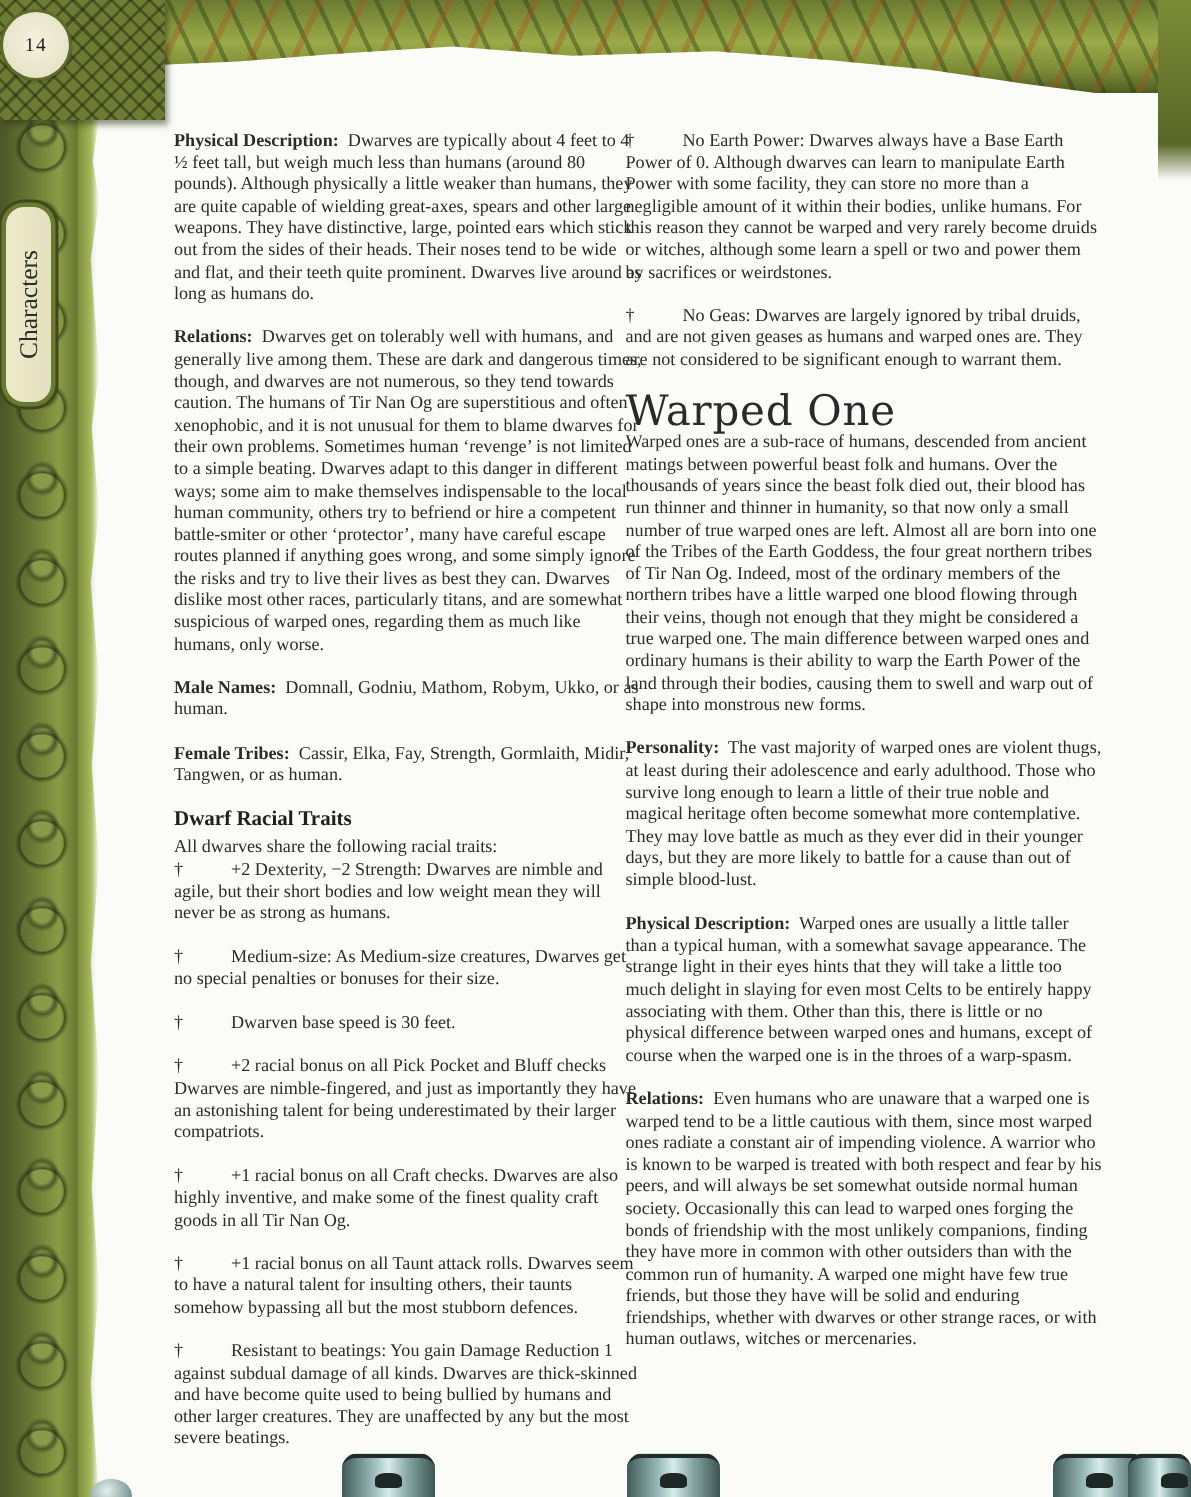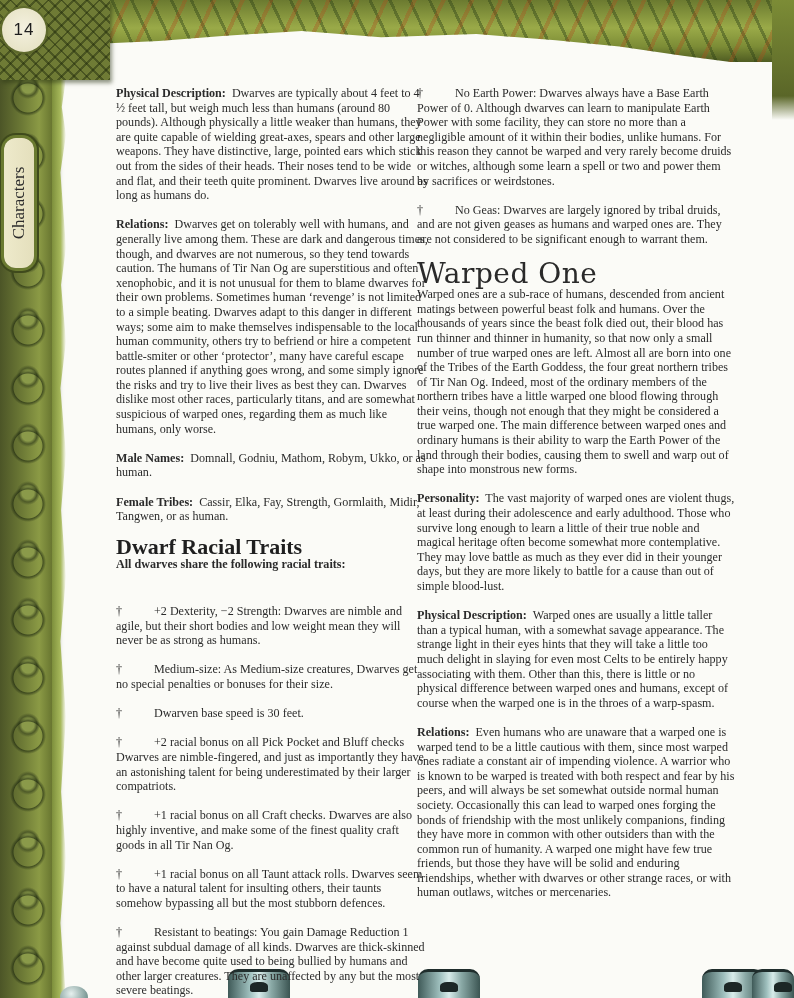--- a/index.html
+++ b/index.html
@@ -43,21 +43,21 @@
     position: absolute; right: 0; top: 0; width: 22px; height: 120px;
     background: linear-gradient(180deg, #7c8c36, #5a6628 80%, rgba(90,100,40,0));
   }
   .page-num-disc {
     position: absolute; left: 2px; top: 8px; width: 44px; height: 44px; border-radius: 50%;
     background: radial-gradient(circle at 50% 45%, #f4f1df 0%, #e8e4c8 70%, #c9c49a 100%);
     box-shadow: 0 0 0 2px #5e6a2c, 1px 2px 3px rgba(0,0,0,.4);
     display: flex; align-items: center; justify-content: center;
   }
   .page-num {
-    font-family: Liberation Sans, sans-serif; font-size: 17px; color: #1e1e1e; letter-spacing: 1px;
+    font-family: Liberation Serif, serif; font-size: 13px; color: #1e1e1e; letter-spacing: 1px;
   }
   .tab-label-box {
     position: absolute; left: 4px; top: 138px; width: 30px; height: 130px;
     background: linear-gradient(90deg, #eeeacb, #e4dfbc);
     border-radius: 12px;
     box-shadow: 0 0 0 3px #6a7a30, 0 0 0 5px #3f4a1c;
   }
   .tab-label {
     position: absolute; left: 4px; top: 138px; width: 30px; height: 130px;
     display: flex; align-items: center; justify-content: center;
@@ -85,28 +85,28 @@
   .col {
     position: absolute; top: 86px;
     font-size: 12.1px; line-height: 14.6px; color: #2b2b2b;
   }
   .col-left { left: 116px; width: 312px; }
   .col-right { left: 417px; width: 318px; }
   p { margin: 0 0 14.6px 0; }
   .lead { font-weight: bold; }
   .bullet { display: inline-block; width: 38px; }
   h2.section {
-    font-family: "Liberation Serif", serif; font-weight: bold; font-size: 22px;
+    font-family: "Liberation Serif", serif; font-weight: bold; font-size: 14px;
     margin: 14px 0 1px 0; line-height: 18px; color: #1f1f1f;
   }
   h1.chapter {
     font-family: "DejaVu Serif", serif; font-weight: normal; font-size: 28px;
     margin: 12px 0 0 0; line-height: 26px; color: #2a2a2a; letter-spacing: .5px;
   }
-  .intro { margin-bottom: 32px; font-weight: bold; }
+  .intro { margin-bottom: 0; }
   .mt8 { margin-top: 12px; }
 </style>
 </head>
 <body>
 
 <div class="border-top"></div>
 <div class="border-right"></div>
 <div class="border-left"></div>
 <div class="border-top-left"></div>
 

